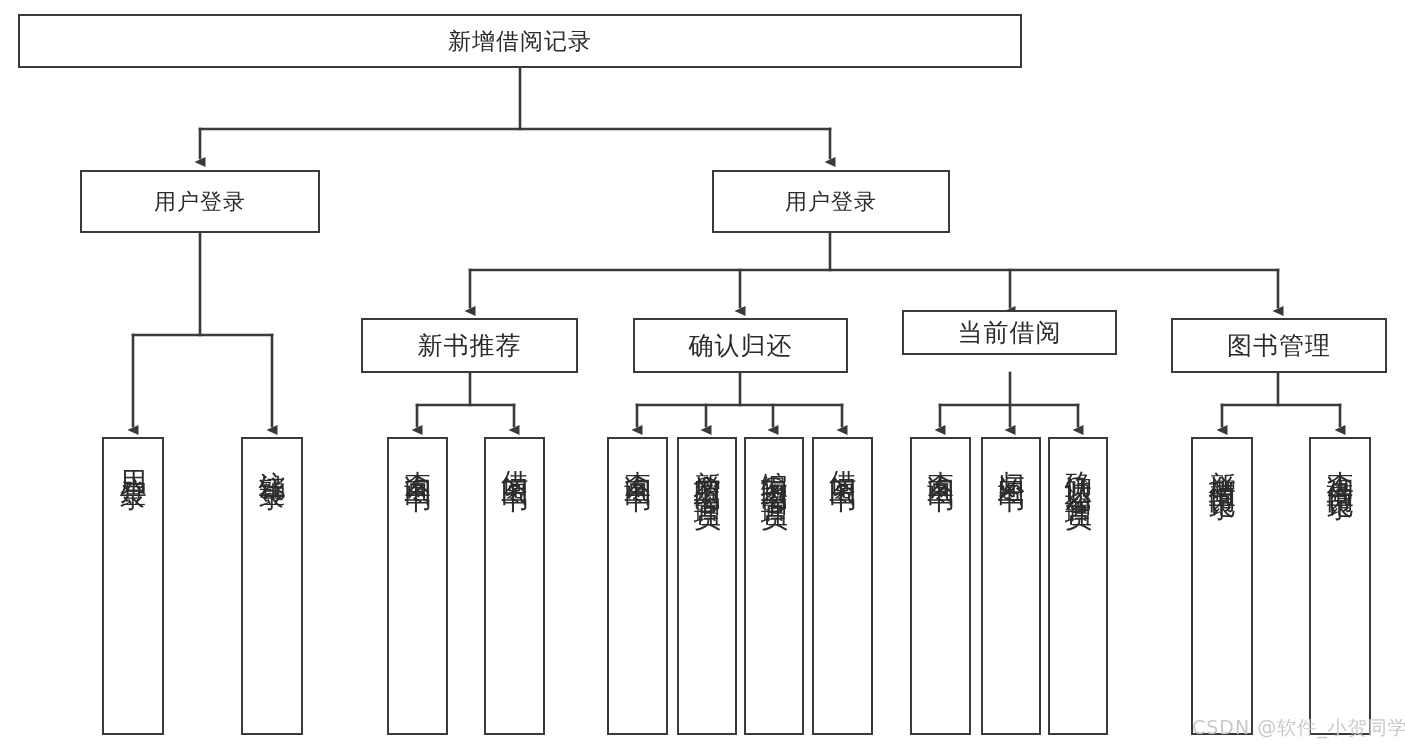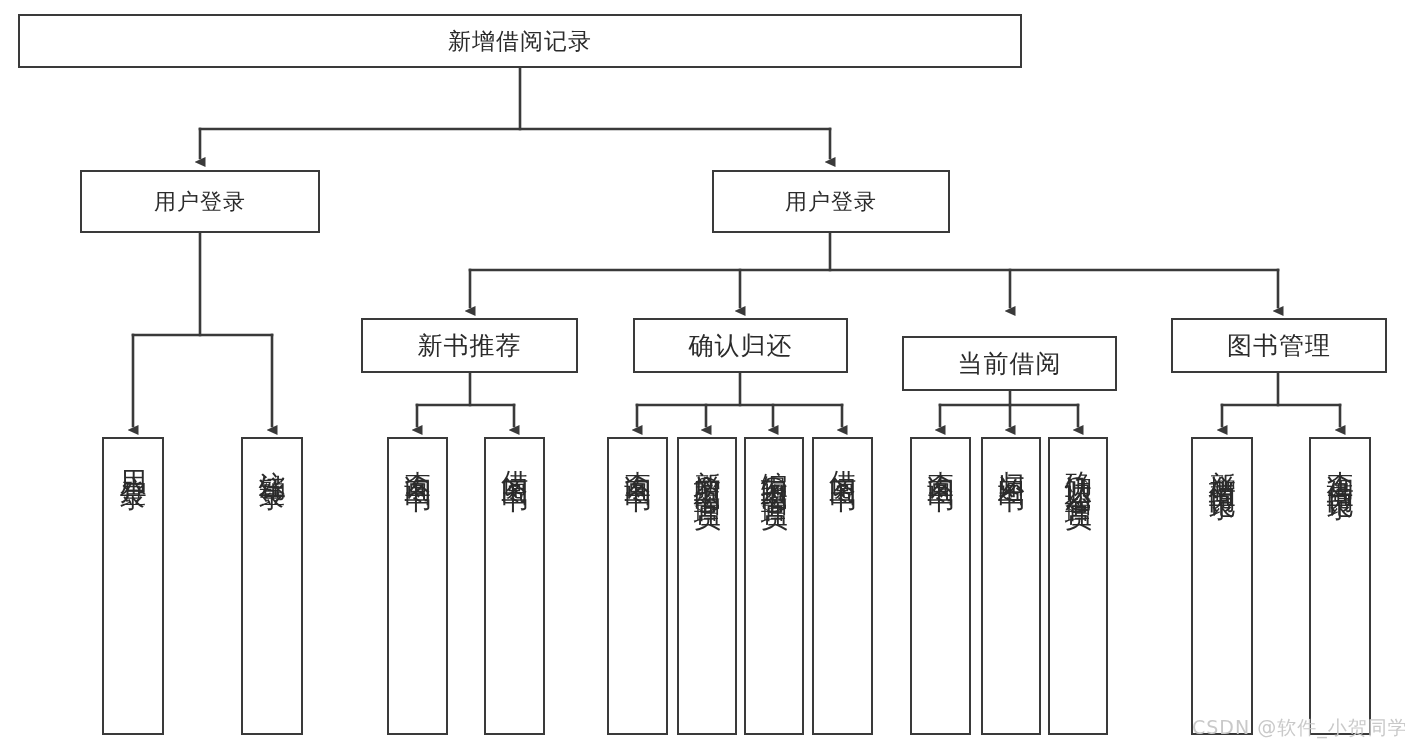--- a/index.html
+++ b/index.html
@@ -139,21 +139,21 @@
   <div class="node-box node-l1" style="left:712px; top:170px; width:238px; height:63px;">
     <span class="node-label">用户登录</span>
   </div>
 
   <div class="node-box node-l2" style="left:361px; top:318px; width:217px; height:55px;">
     <span class="node-label">新书推荐</span>
   </div>
   <div class="node-box node-l2" style="left:633px; top:318px; width:215px; height:55px;">
     <span class="node-label">确认归还</span>
   </div>
-  <div class="node-box node-l2" style="left:902px; top:336px; width:215px; height:55px;font-family:Liberation Serif, serif;">
+  <div class="node-box node-l2" style="left:902px; top:310px; width:215px; height:45px;font-family:Liberation Serif, serif;">
     <span class="node-label">当前借阅</span>
   </div>
   <div class="node-box node-l2" style="left:1171px; top:318px; width:216px; height:55px;">
     <span class="node-label">图书管理</span>
   </div>
 
   <div class="node-box node-leaf" style="left:102px; top:437px; width:62px; height:298px;">
     <span class="node-label">用户登录</span>
   </div>
   <div class="node-box node-leaf" style="left:241px; top:437px; width:62px; height:298px;">

